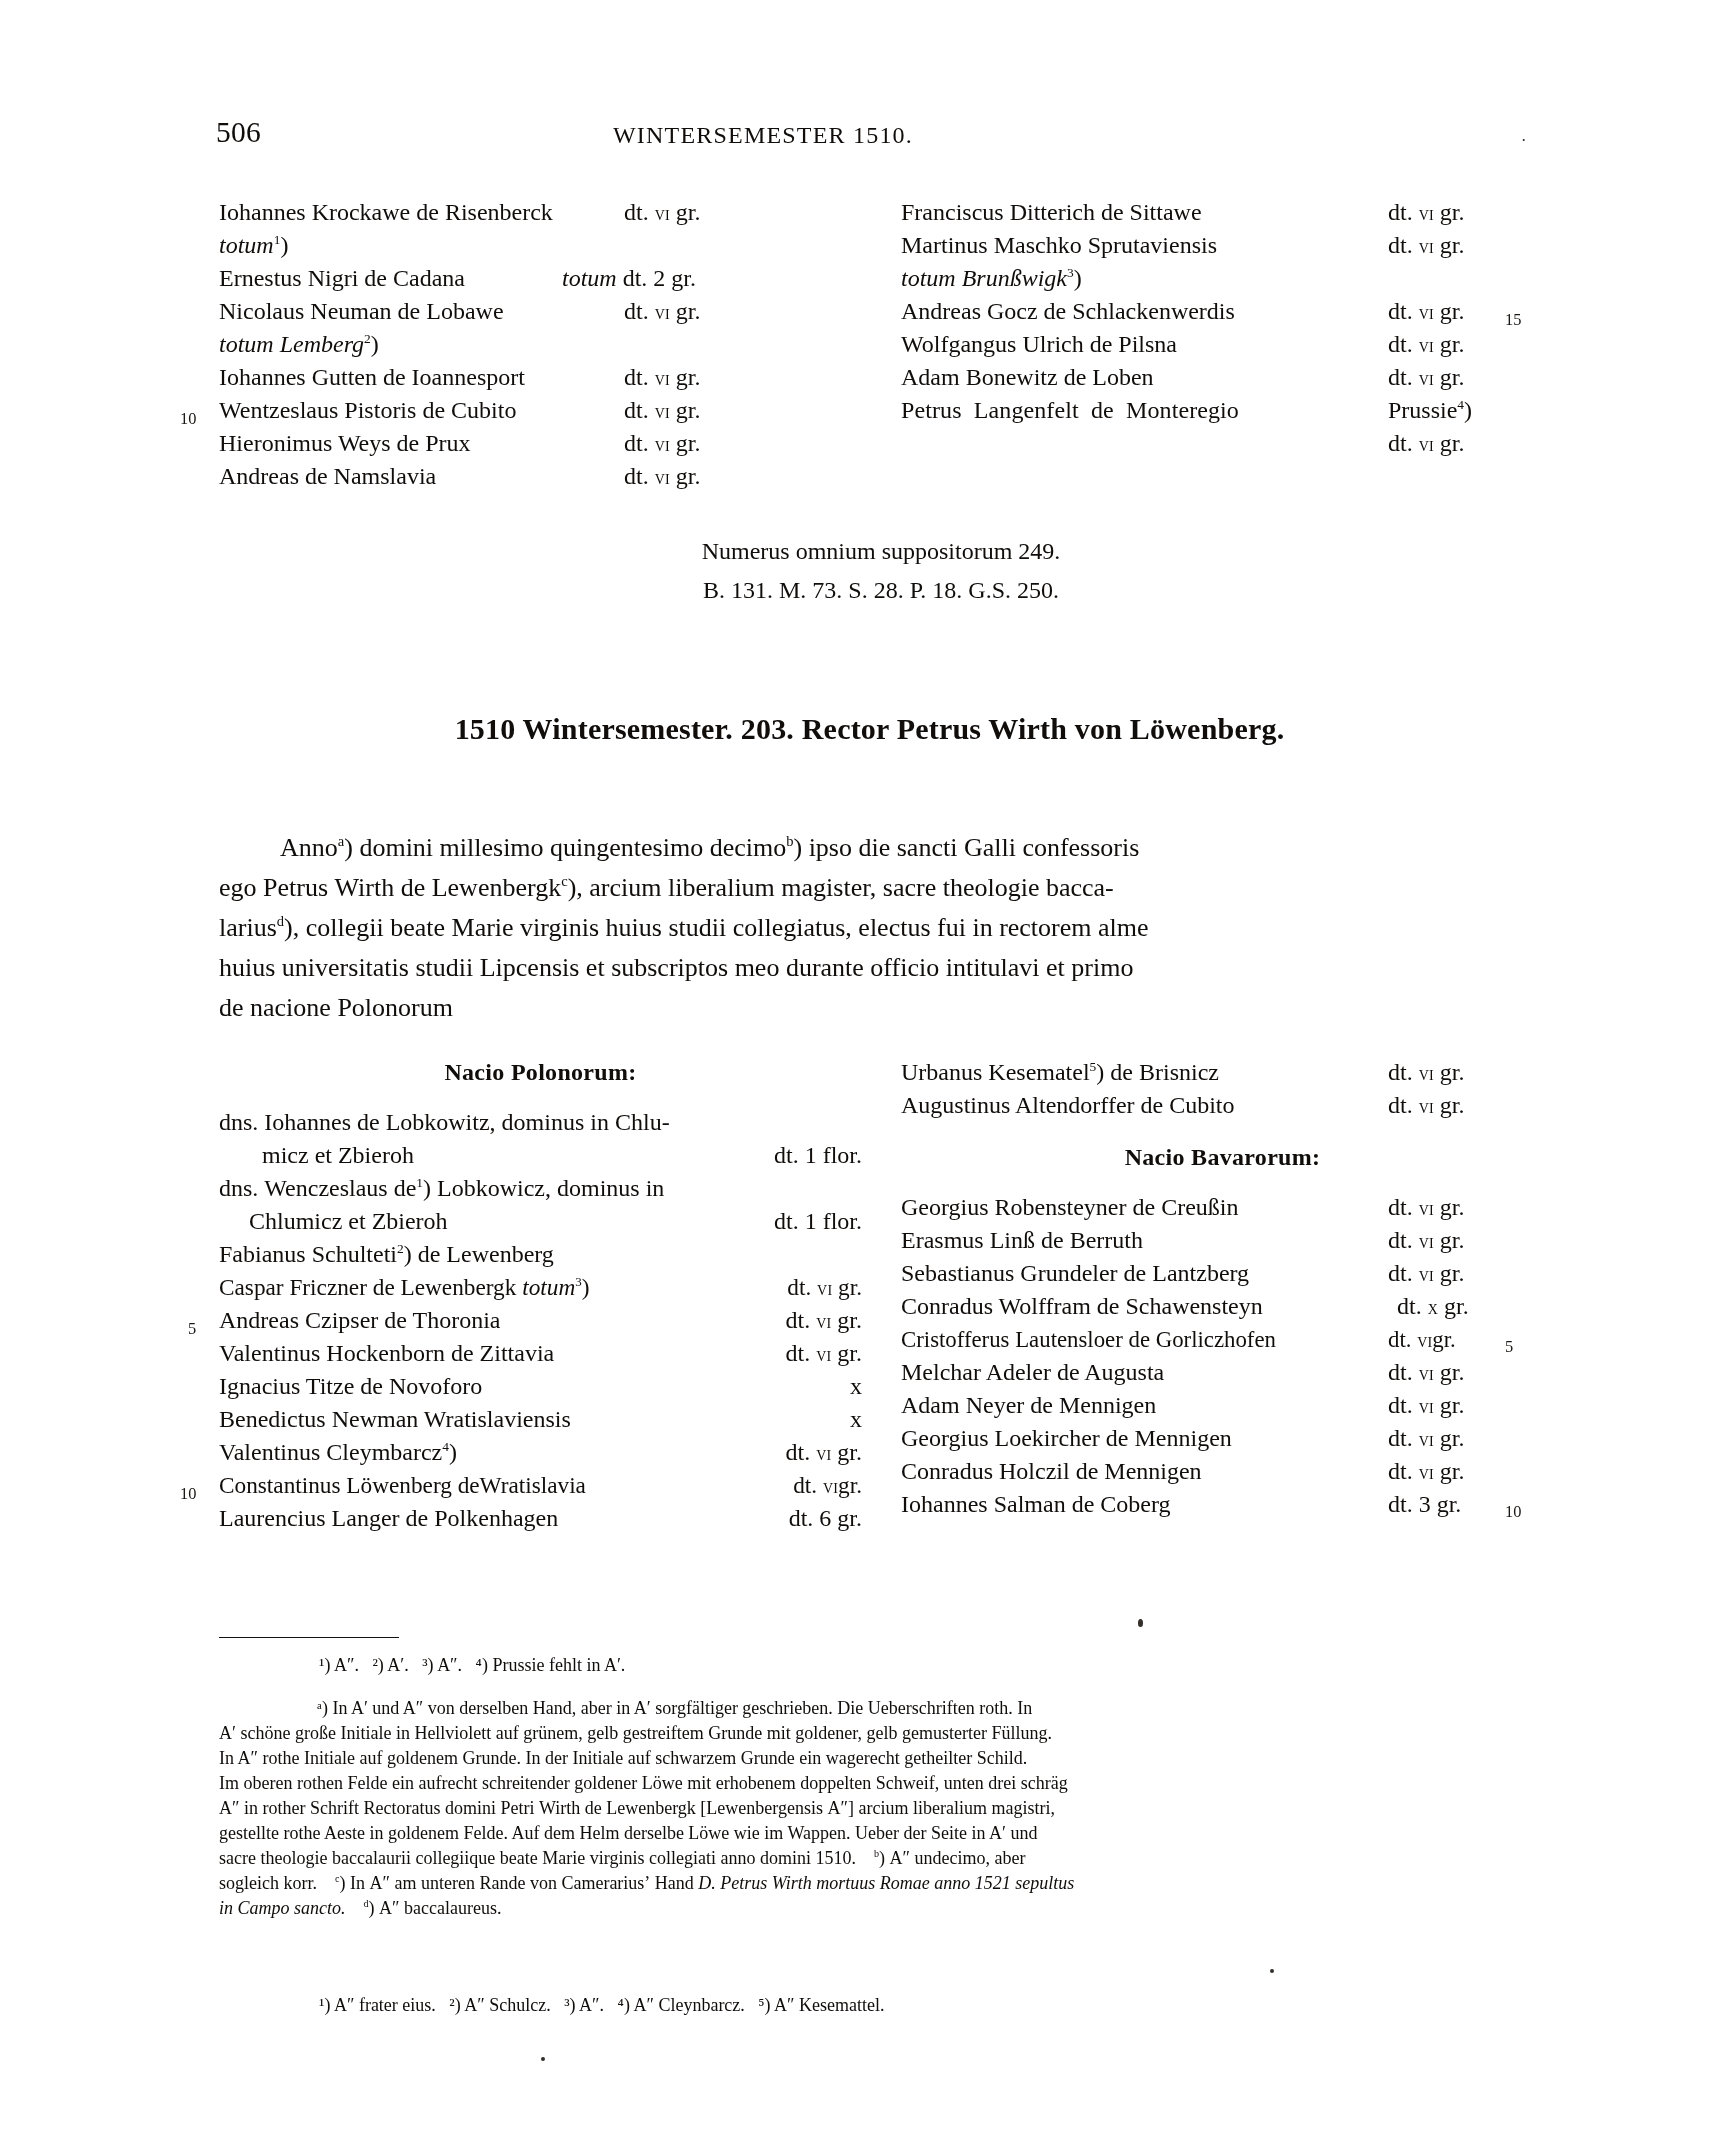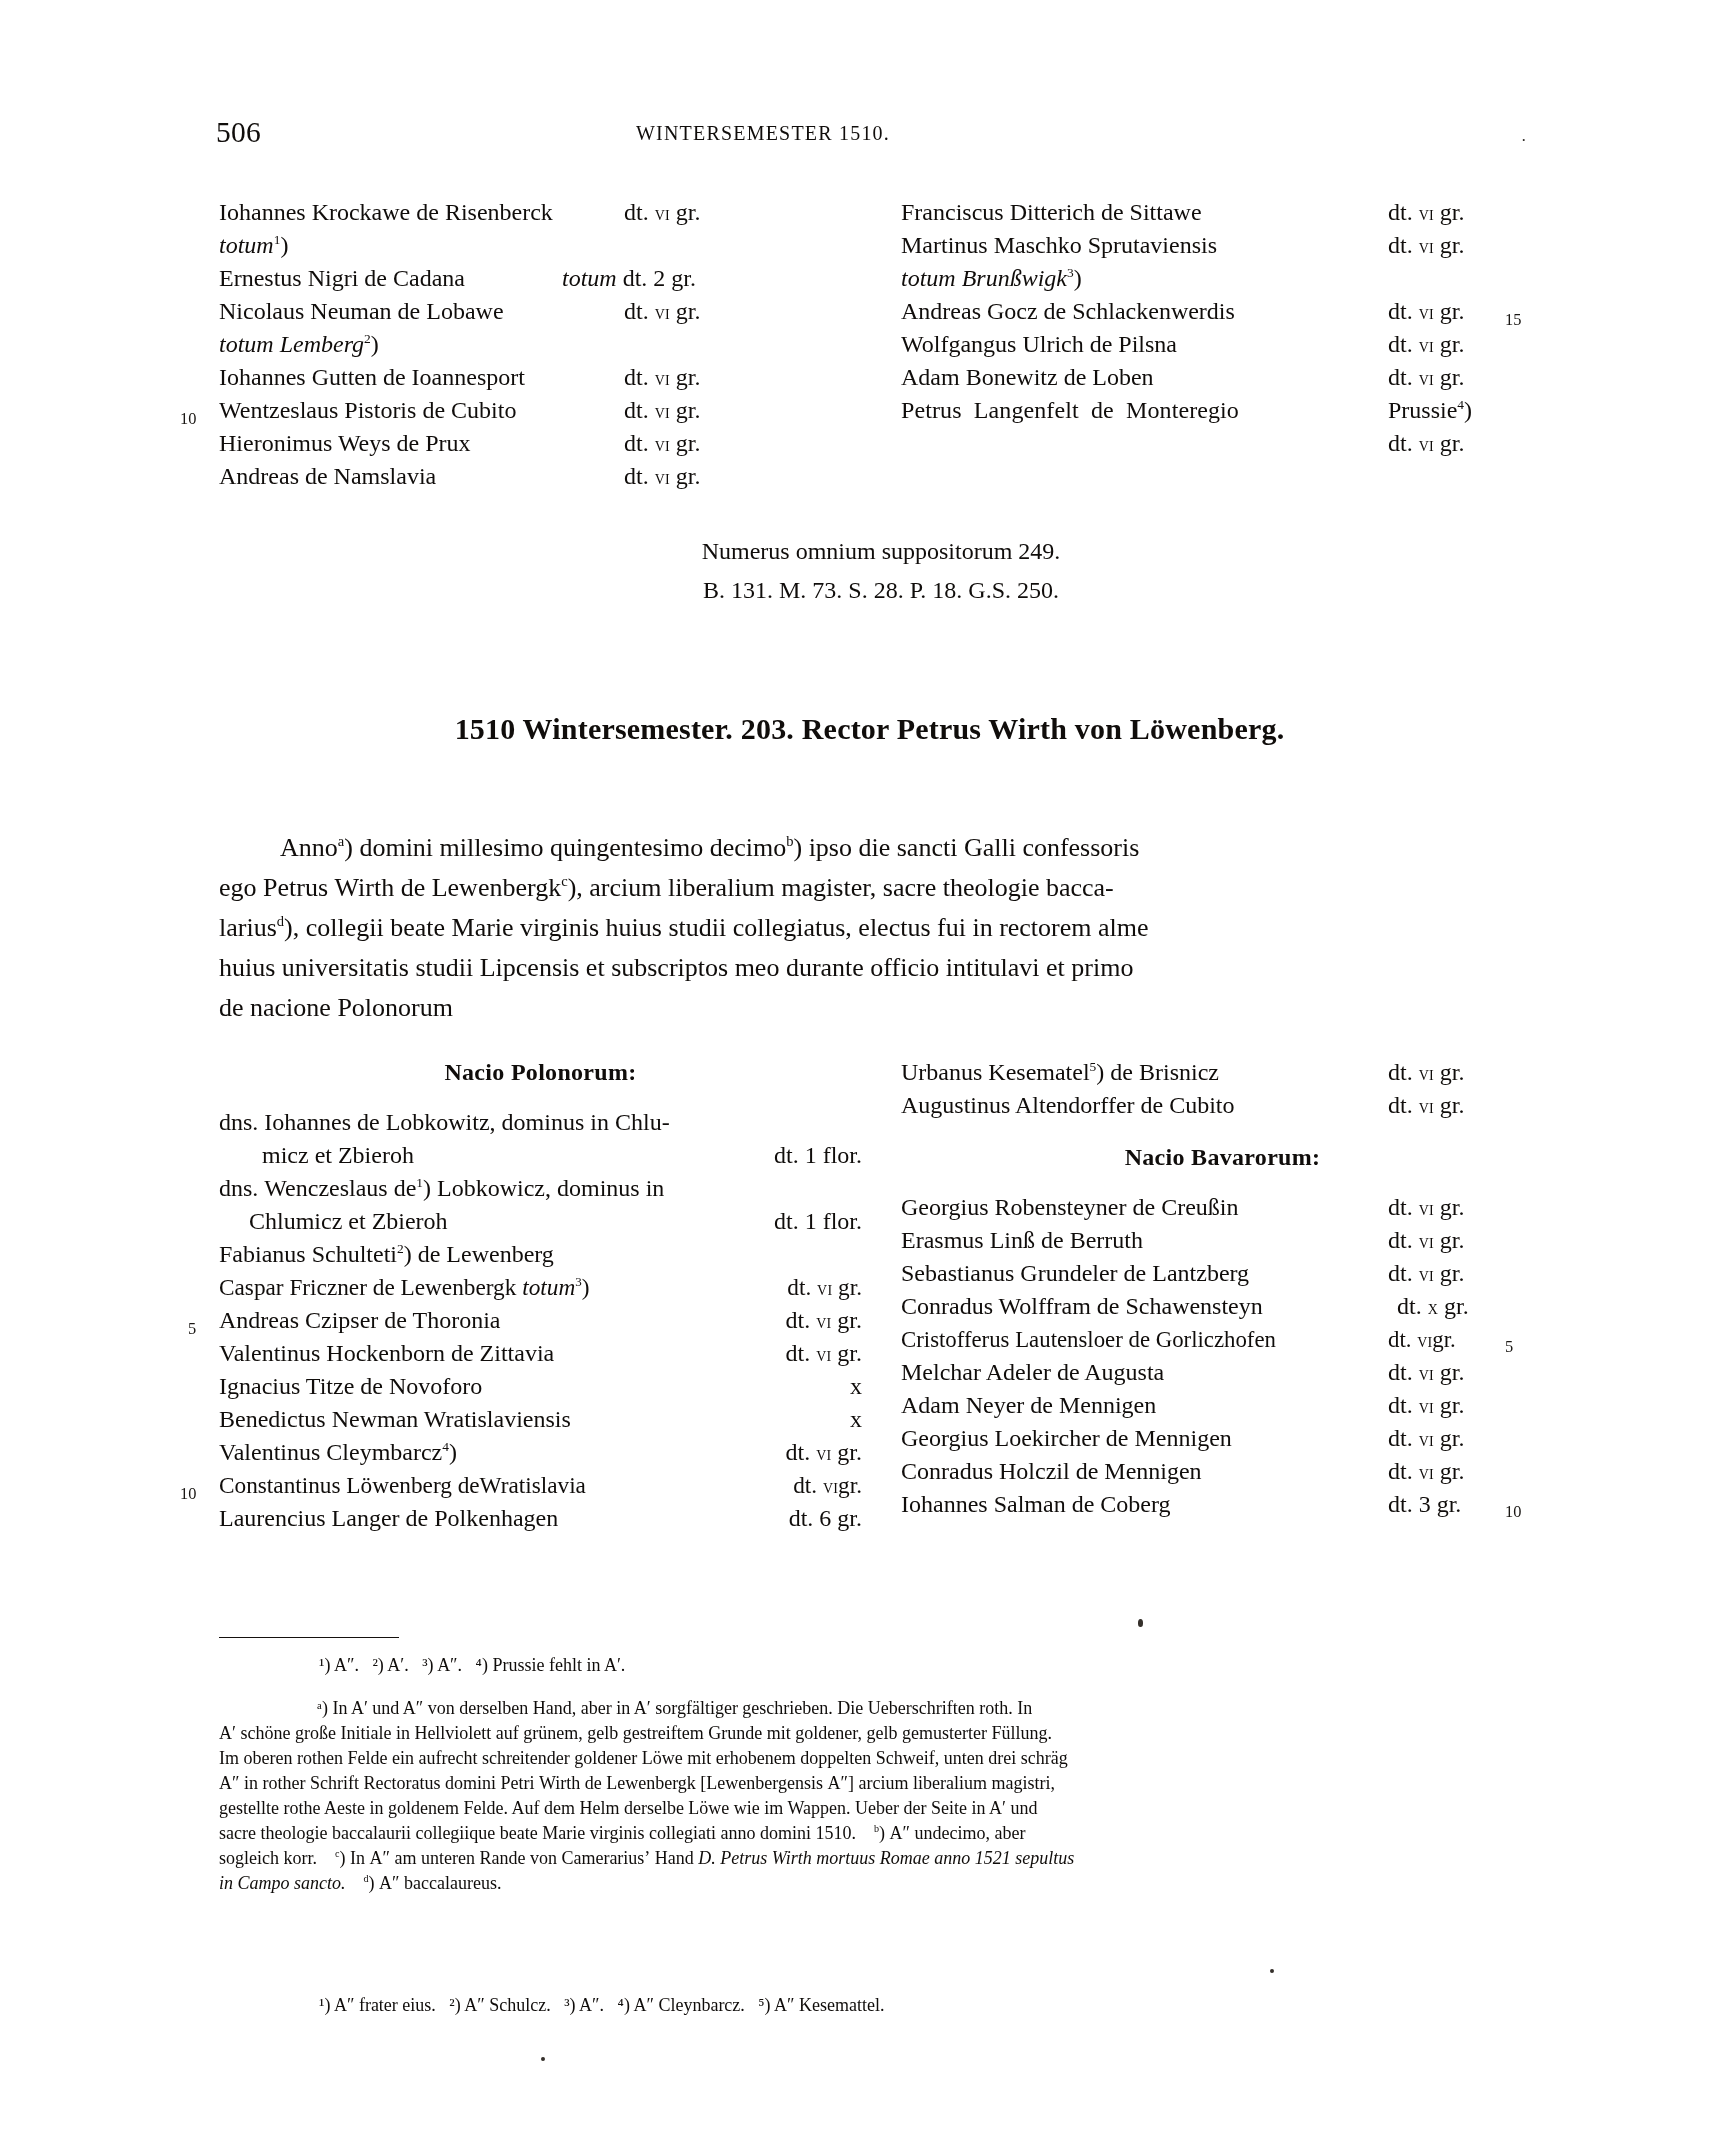--- a/index.html
+++ b/index.html
@@ -37,21 +37,21 @@
     top: 0;
     font-size: 29.5px;
     letter-spacing: 0.3px;
   }
   .head-title {
     position: absolute;
     left: 0;
     top: 5.5px;
     width: 1094px;
     text-align: center;
-    font-size: 20px;
+    font-size: 24px;
     letter-spacing: 1.2px;
   }
   .corner-mark {
     position: absolute;
     left: 1521px;
     top: 131px;
     font-size: 16.4px;
     color: #2a2520;
   }
 
@@ -464,20 +464,21 @@
 
   <div class="foot-rule"></div>
 
   <div class="fn-small">
     <span class="indent">¹) A″.  ²) A′.  ³) A″.  ⁴) Prussie fehlt in A′.</span>
   </div>
 
   <div class="fn-block">
     <span class="ln ln-first">ᵃ) In A′ und A″ von derselben Hand, aber in A′ sorgfältiger geschrieben.  Die Ueberschriften roth.  In</span>
     <span class="ln">A′ schöne große Initiale in Hellviolett auf grünem, gelb gestreiftem Grunde mit goldener, gelb gemusterter Füllung.</span>
+    <span class="ln">In A″ rothe Initiale auf goldenem Grunde.  In der Initiale auf schwarzem Grunde ein wagerecht getheilter Schild.</span>
     <span class="ln">Im oberen rothen Felde ein aufrecht schreitender goldener Löwe mit erhobenem doppelten Schweif, unten drei schräg</span>
     <span class="ln">A″&nbsp;in&nbsp;rother&nbsp;Schrift&nbsp;Rectoratus&nbsp;domini&nbsp;Petri&nbsp;Wirth&nbsp;de&nbsp;Lewenbergk&nbsp;[Lewenbergensis&nbsp;A″]&nbsp;arcium&nbsp;liberalium&nbsp;magistri,</span>
     <span class="ln">gestellte rothe Aeste in goldenem Felde.  Auf dem Helm derselbe Löwe wie im Wappen.  Ueber der Seite in A′ und</span>
     <span class="ln">sacre&nbsp;theologie&nbsp;baccalaurii&nbsp;collegiique&nbsp;beate&nbsp;Marie&nbsp;virginis&nbsp;collegiati&nbsp;anno&nbsp;domini&nbsp;1510.&nbsp;&nbsp;&nbsp;&nbsp;<sup>b</sup>)&nbsp;A″&nbsp;undecimo,&nbsp;aber</span>
     <span class="ln">sogleich&nbsp;korr.&nbsp;&nbsp;&nbsp;&nbsp;<sup>c</sup>)&nbsp;In&nbsp;A″&nbsp;am&nbsp;unteren&nbsp;Rande&nbsp;von&nbsp;Camerarius’&nbsp;Hand&nbsp;<span class="it">D.&nbsp;Petrus&nbsp;Wirth&nbsp;mortuus&nbsp;Romae&nbsp;anno&nbsp;1521&nbsp;sepultus</span></span>
     <span class="ln"><span class="it">in&nbsp;Campo&nbsp;sancto.</span>&nbsp;&nbsp;&nbsp;&nbsp;<sup>d</sup>)&nbsp;A″&nbsp;baccalaureus.</span>
   </div>
 
   <div class="fn-last">
     <span class="indent">¹) A″ frater eius.  ²) A″ Schulcz.  ³) A″.  ⁴) A″ Cleynbarcz.  ⁵) A″ Kesemattel.</span>

